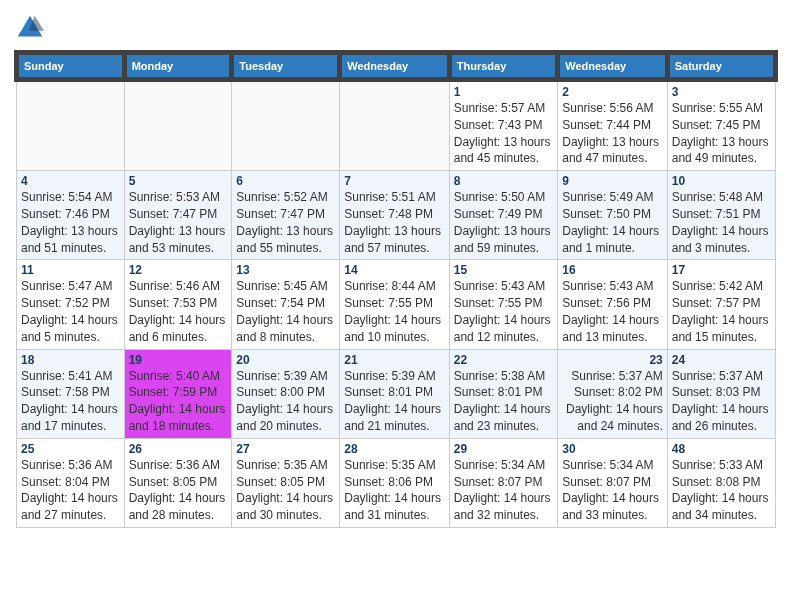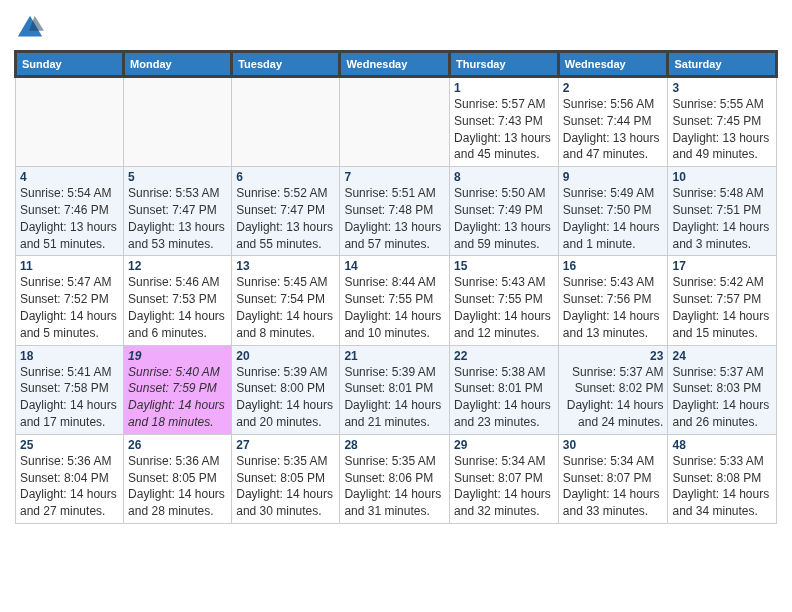--- a/index.html
+++ b/index.html
@@ -57,21 +57,21 @@
       border-collapse: collapse;
       font-size: 9.5px;
     }
     .calendar-table th {
       background-color: #2e7bbf;
       color: #fff;
       text-align: left;
       padding: 5px 5px;
       font-size: 11px;
       font-weight: bold;
-      border: 3px solid #404040;
+      border: 5px solid #404040;
     }
     .calendar-table td {
       vertical-align: top;
       border: 1px solid #ccc;
       padding: 3px 4px;
       width: 113px;
       height: 78px;
       background: #fff;
     }
     .calendar-table td.empty {
@@ -260,21 +260,21 @@
           </td>
         </tr>
         <tr>
           <td style="background: rgb(240, 245, 251);">
             <span class="day-num">18</span>
             <div class="day-info" style="white-space: pre-line;">Sunrise: 5:41 AM
 Sunset: 7:58 PM
 Daylight: 14 hours
 and 17 minutes.</div>
           </td>
-          <td style="background: #f0abfc; font-style: italic;">
+          <td style="background: #d946ef;">
             <span class="day-num">19</span>
             <div class="day-info" style="white-space: pre-line;">Sunrise: 5:40 AM
 Sunset: 7:59 PM
 Daylight: 14 hours
 and 18 minutes.</div>
           </td>
           <td style="background: rgb(240, 245, 251);">
             <span class="day-num">20</span>
             <div class="day-info" style="white-space: pre-line;">Sunrise: 5:39 AM
 Sunset: 8:00 PM

